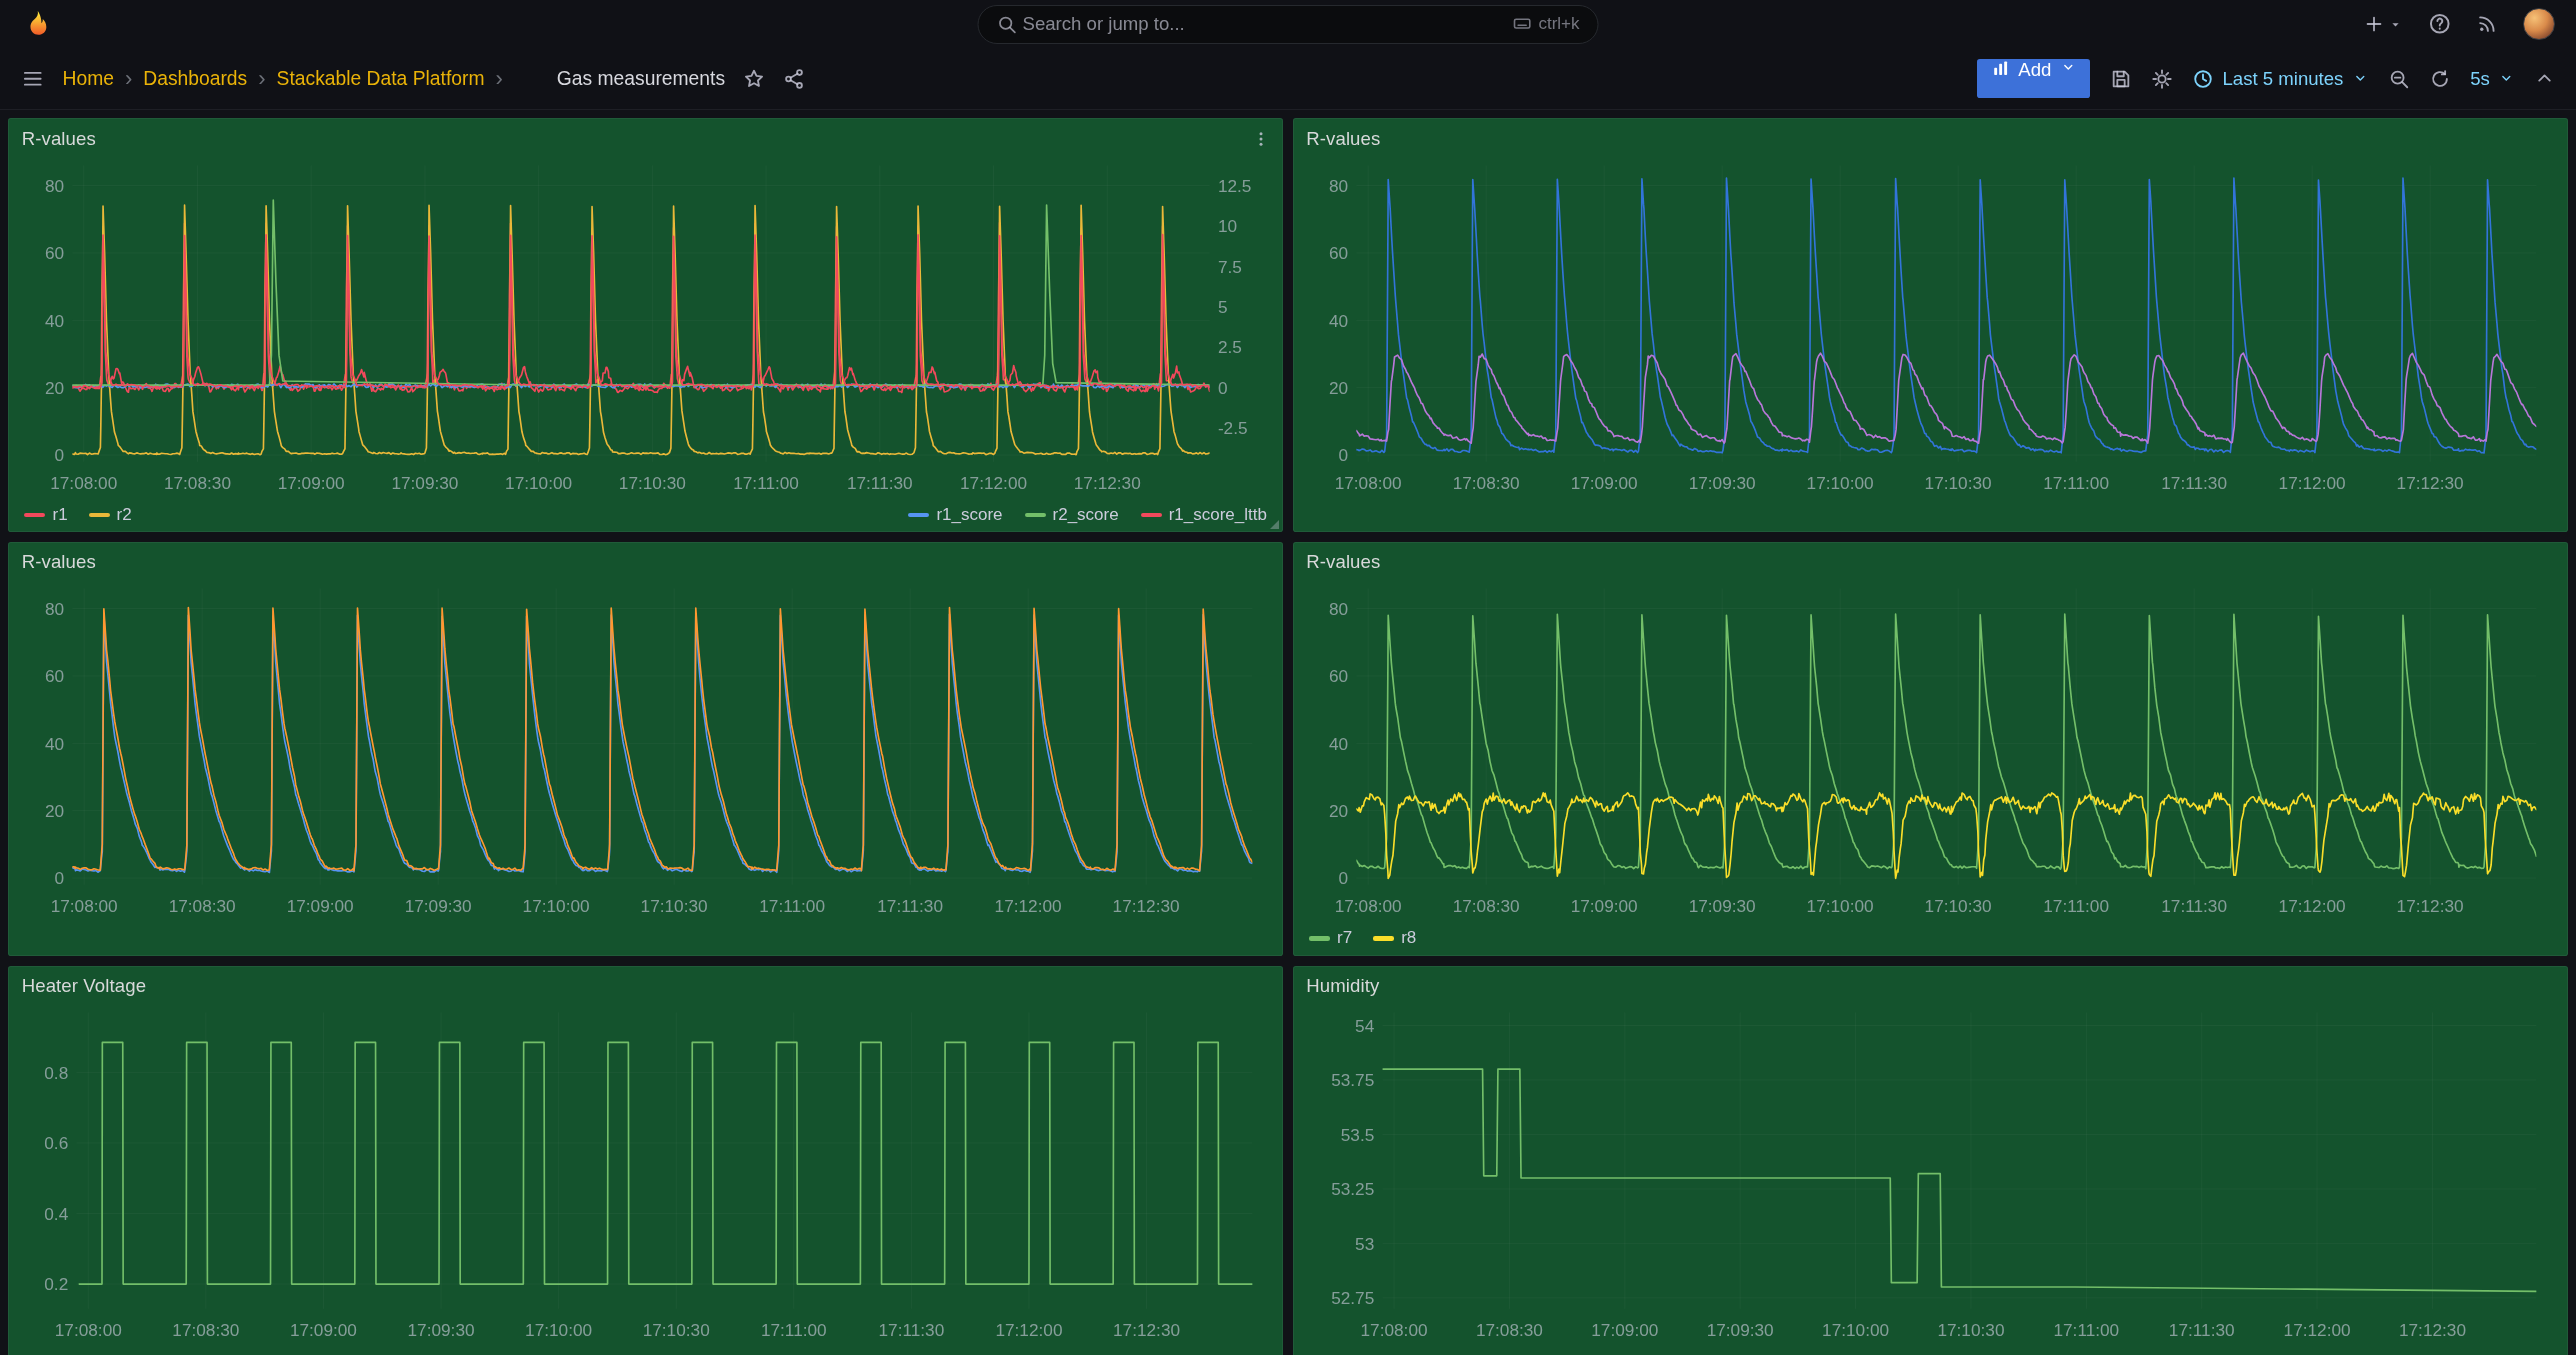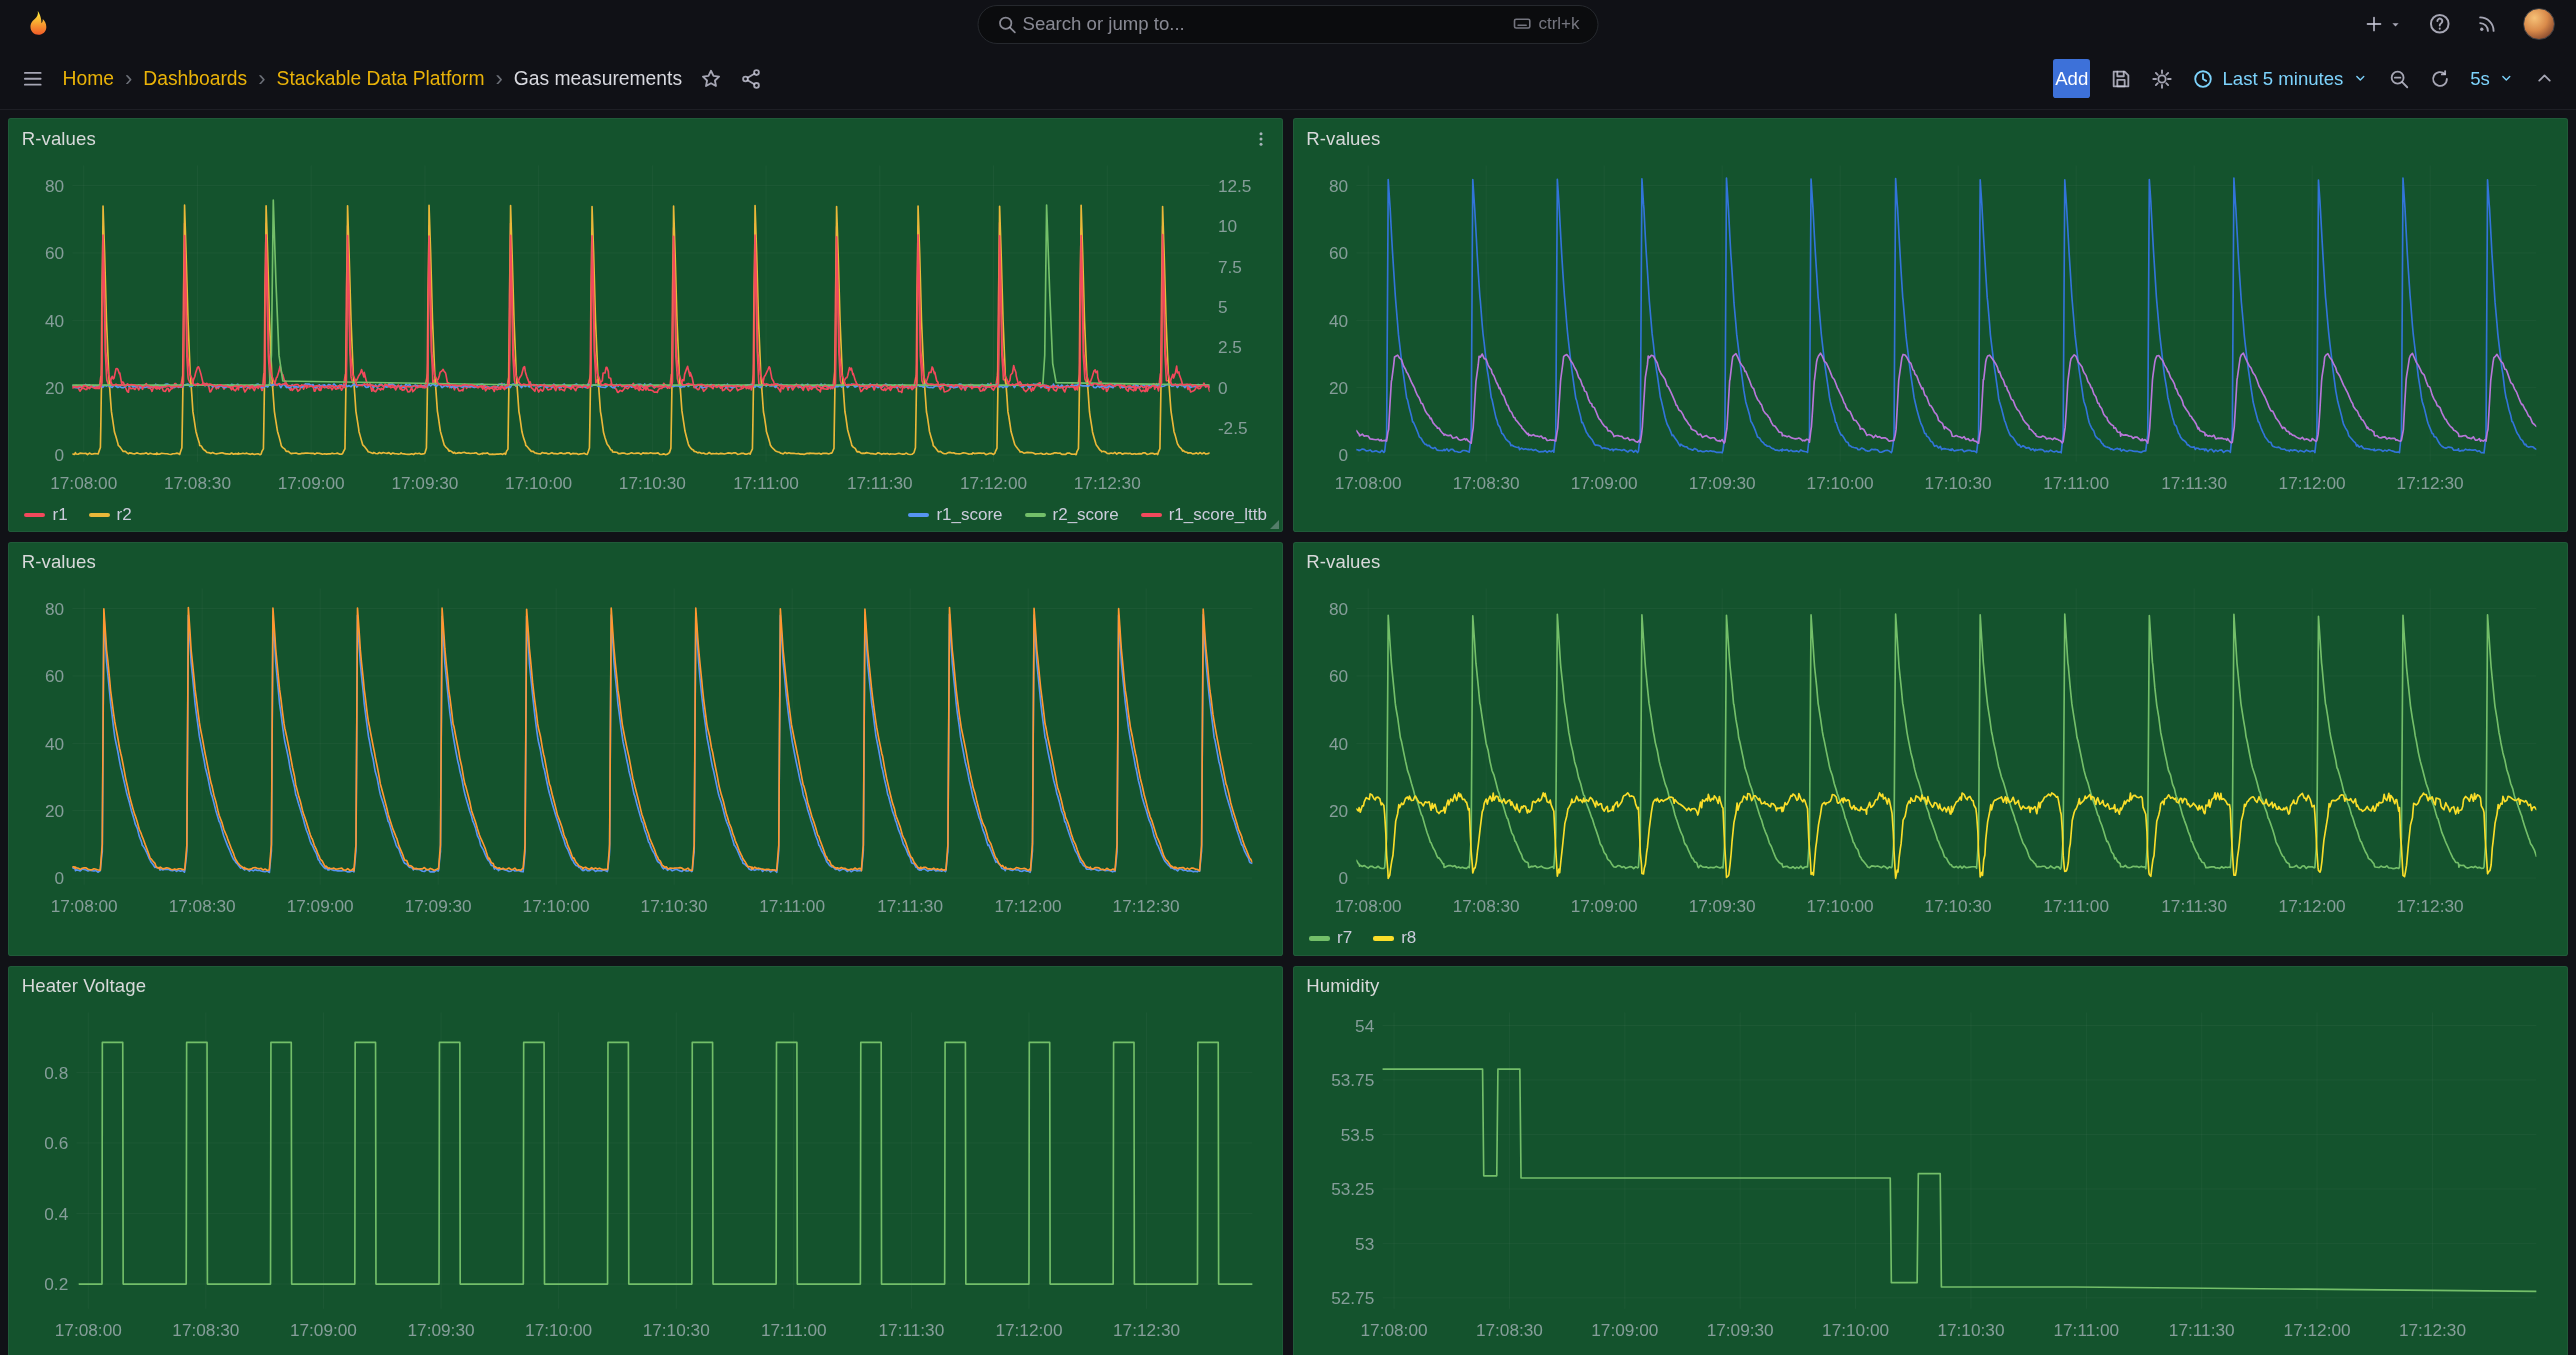--- a/index.html
+++ b/index.html
@@ -20,25 +20,25 @@
   .avatar { width:32px; height:32px; border-radius:50%;
     background:radial-gradient(circle at 35% 30%, #f6c177 0%, #d98a4a 45%, #8a4b2f 80%, #5e2f1b 100%);
     border:0.7px solid #3a3d42; cursor:pointer; }
 
   
   .navbar { position:absolute; top:48px; left:0; right:0; height:62px; background:#101116;
     border-bottom:0.7px solid rgba(204,204,220,.08); display:flex; align-items:center; padding:0 21px; z-index:5; }
   .nav-left { display:flex; align-items:center; gap:18px; }
   .breadcrumb { display:flex; align-items:center; gap:11px; font-size:19.3px; }
   .crumb { color:#eab308; cursor:pointer; white-space:nowrap; }
-  .crumb.current { color:#d8d9df; }
+  .crumb.current { color:#d8d9df;margin-left:43px; }
   .crumb-sep { color:#6c7078; font-size:22px; line-height:1; }
   .nav-right { margin-left:auto; display:flex; align-items:center; gap:19.3px; }
-  .add-btn { display:flex; align-items:flex-end; gap:8.3px; background:#3d71d9; color:#ffffff;
-    border:none; border-radius:2.8px; height:39px; padding:0 2px; font-size:18.6px; font-weight:500; cursor:pointer;flex-direction:column; }
+  .add-btn { display:flex; align-items:flex-start; gap:8.3px; background:#3d71d9; color:#ffffff;
+    border:none; border-radius:2.8px; height:39px; padding:0 14px; font-size:18.6px; font-weight:500; cursor:pointer; }
   .tool { display:flex; align-items:center; gap:8.3px; font-size:18.6px; color:#7dd3fc; cursor:pointer; background:none; border:none; }
 
   
   .dashboard { position:absolute; top:110px; left:0; right:0; bottom:0; overflow:hidden;
     padding:8.3px; display:grid; grid-template-columns:1fr 1fr; grid-auto-rows:414px; gap:9.7px; }
   .panel { background:#14532d; border:0.7px solid rgba(204,204,220,.07); border-radius:2.8px;
     padding:5.5px 12.4px 0; display:flex; flex-direction:column; position:relative; }
   .panel-header { height:28px; display:flex; align-items:center; }
   .panel-title { font-size:18.6px; font-weight:500; color:#d8d9da; letter-spacing:0.1px; cursor:pointer; }
   .kebab { margin-left:auto; cursor:pointer; color:rgba(204,204,220,.8); }

